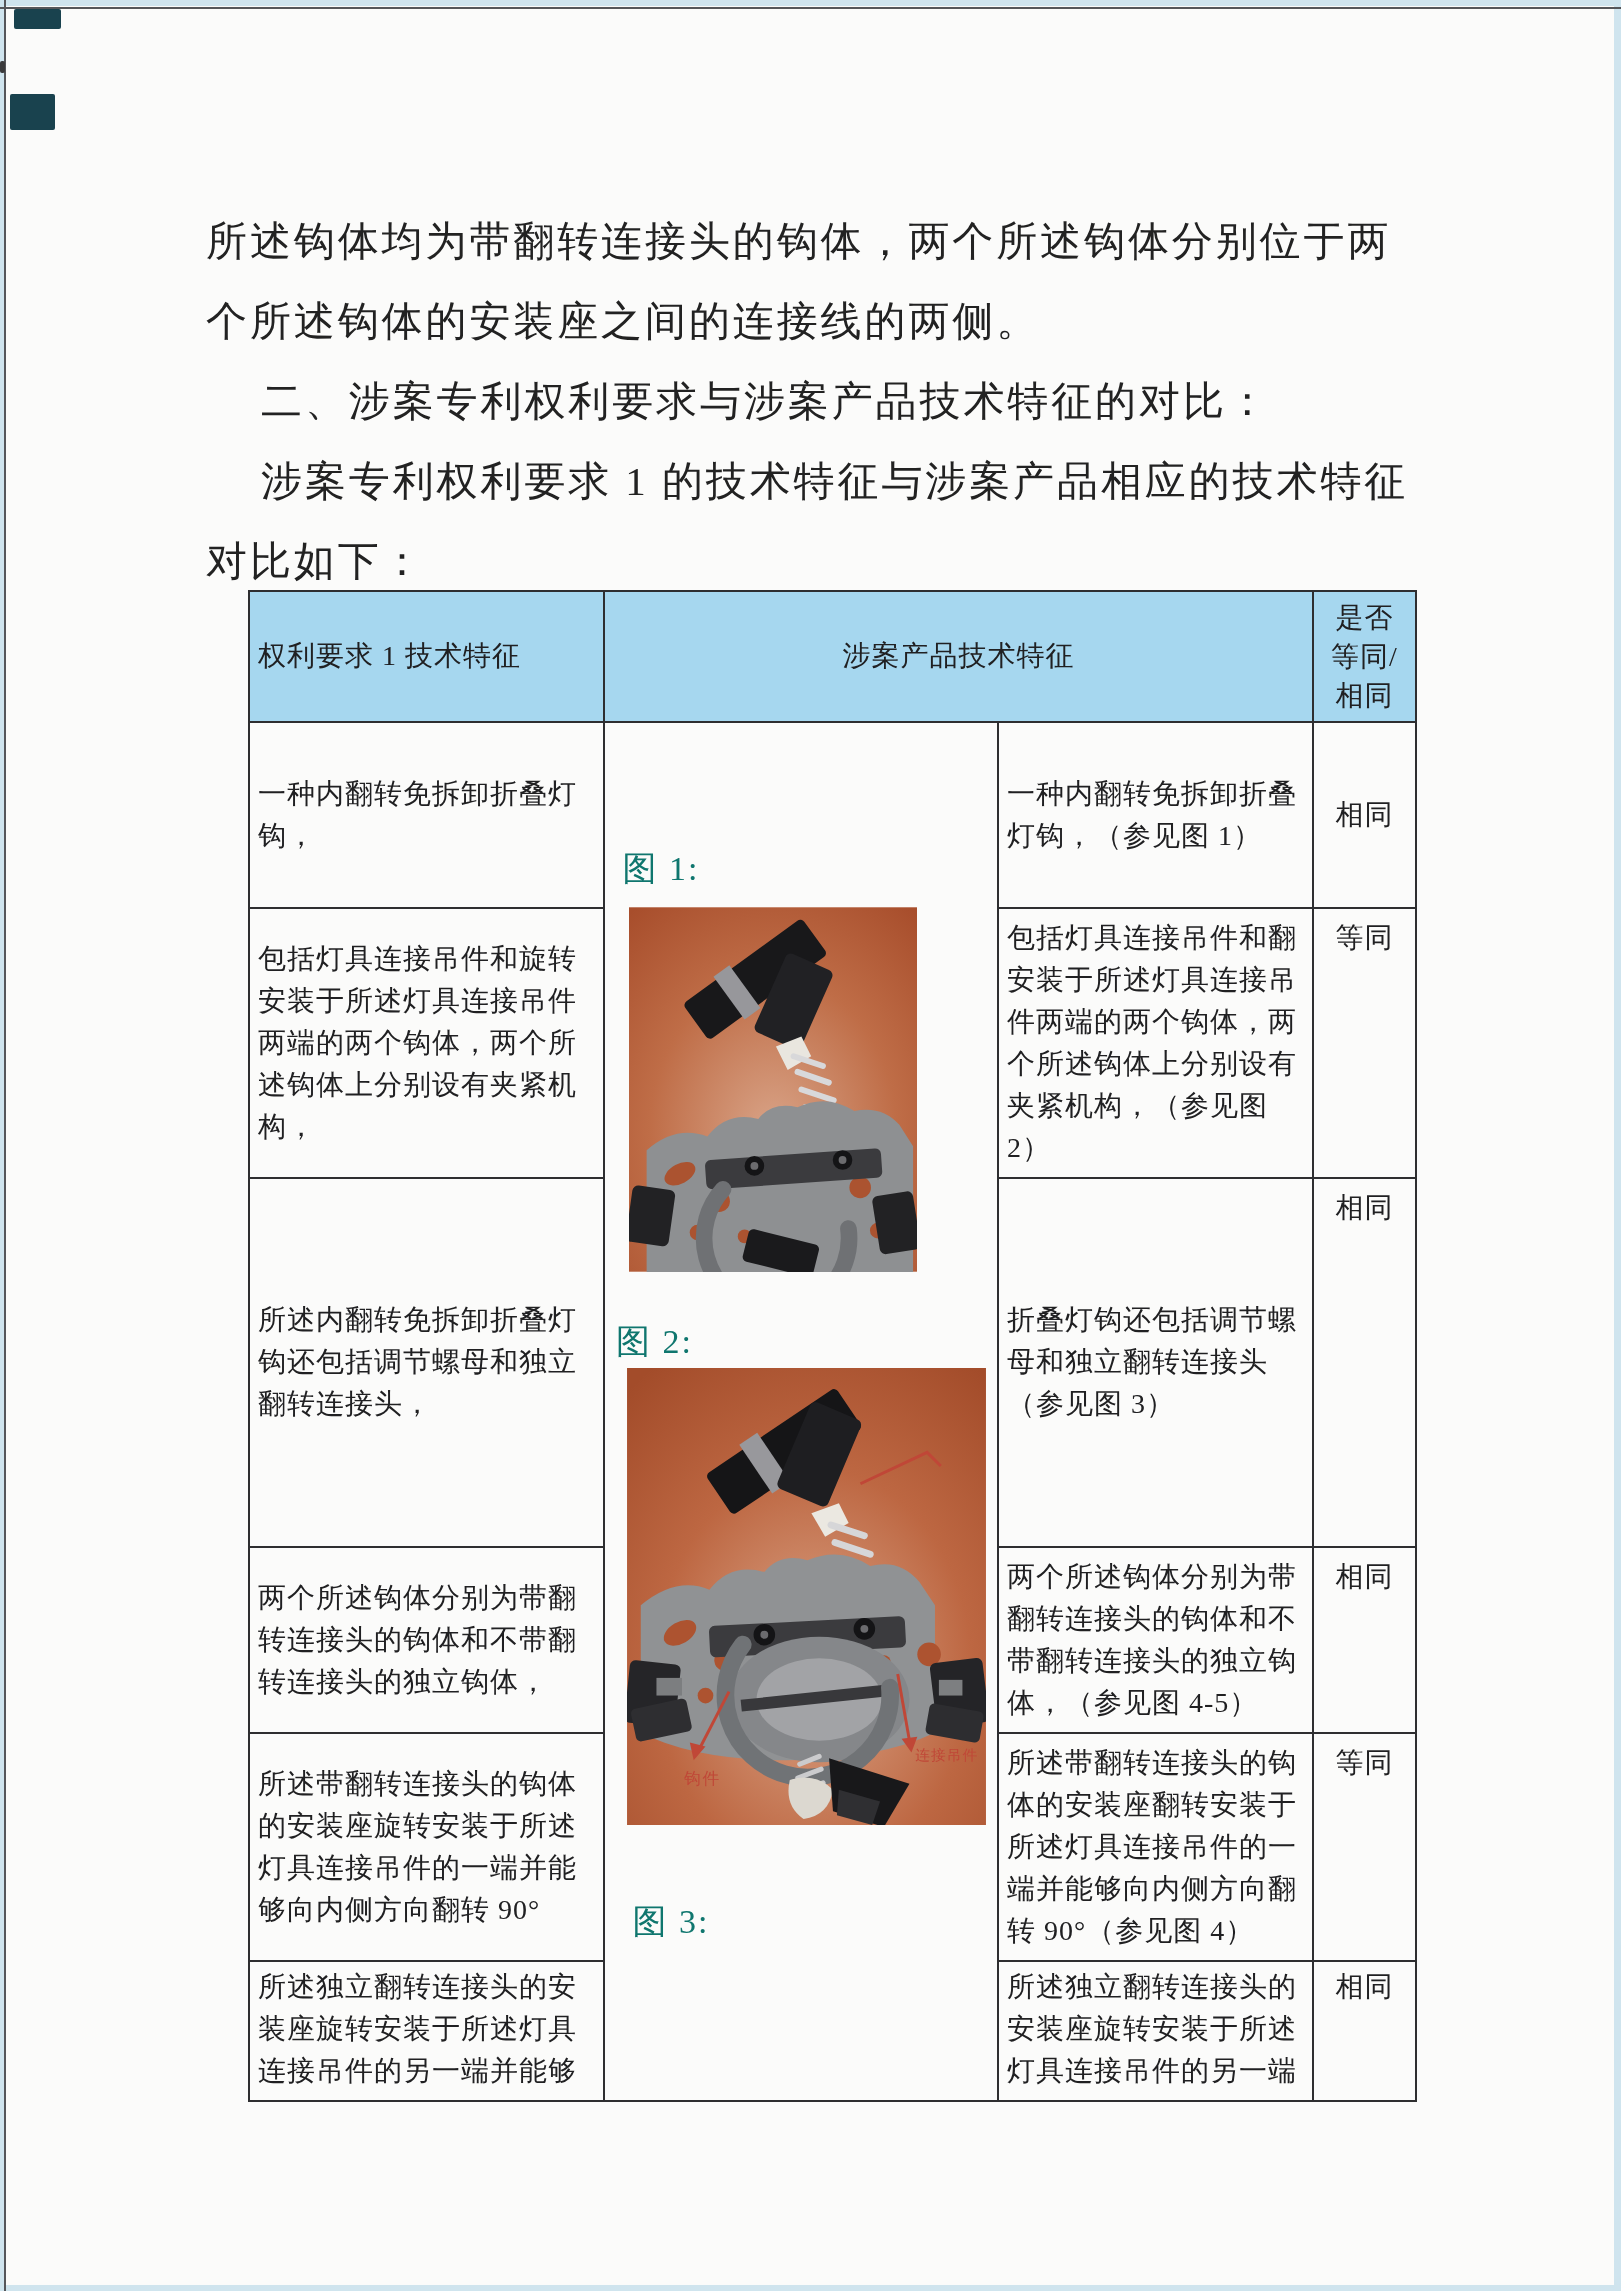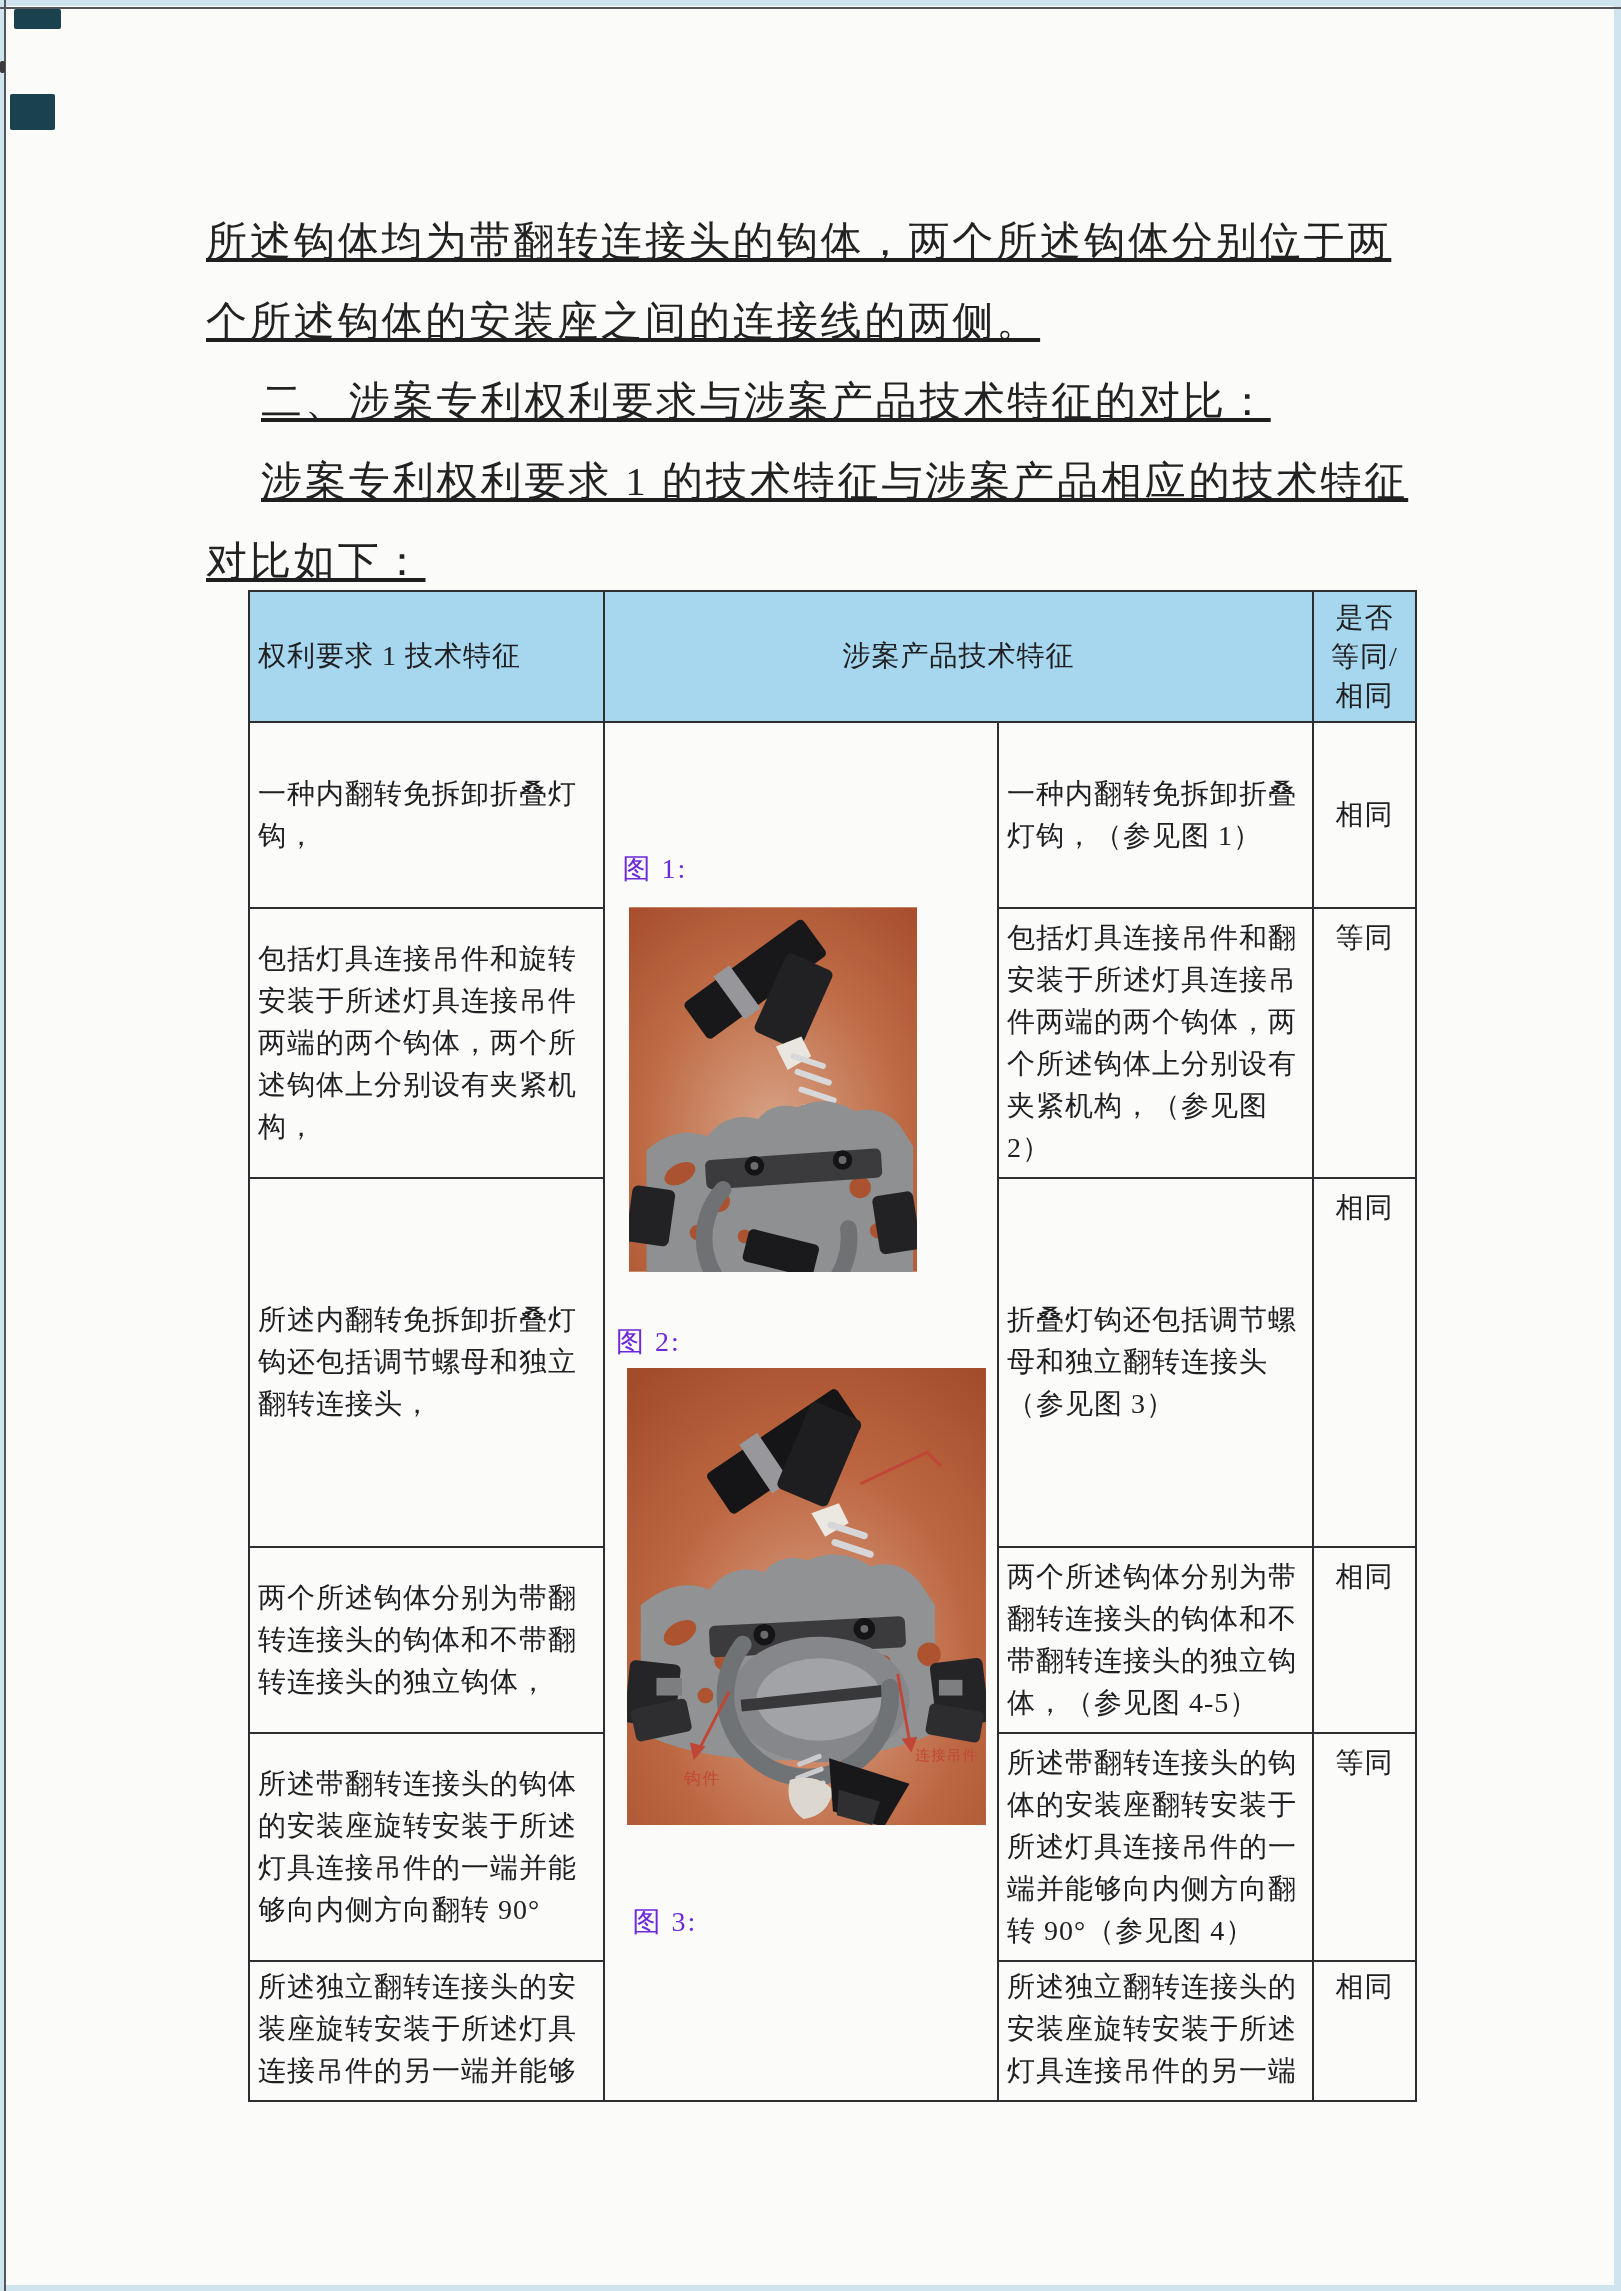--- a/index.html
+++ b/index.html
@@ -16,21 +16,21 @@
   .edge-right{right:0;top:0;width:6.9px;height:2292px;}
   .edge-bottom{left:0;bottom:0;width:1621px;height:6.9px;}
   .scanline-top{position:absolute;left:0;top:6.9px;width:1621px;height:2px;background:#55565a;z-index:2;}
   .scanline-left{position:absolute;left:3.9px;top:0;width:2px;height:2292px;background:#55565a;z-index:2;}
   .mark{position:absolute;background:#19424e;border-radius:2px;z-index:3;}
   .mark-1{left:13.7px;top:8.8px;width:47px;height:20.6px;}
   .mark-2{left:9.8px;top:94px;width:45px;height:36px;}
   .mark-3{left:0;top:61px;width:4.9px;height:11.8px;background:#3a3a3c;}
 
   
-  .para-block{position:absolute;left:206px;top:201px;width:1215px;z-index:4;text-decoration:underline;}
+  .para-block{position:absolute;left:206px;top:201px;width:1215px;z-index:4;}
   .para{
     margin:0;font-size:41px;line-height:80px;letter-spacing:2.9px;
     word-break:break-all;color:#222;
   }
   .para.indent{text-indent:55px;}
 
   
   table.cmp{
     position:absolute;left:248px;top:590px;width:1166px;z-index:4;
     border-collapse:collapse;table-layout:fixed;
@@ -45,21 +45,21 @@
   th.hc{background:#a6d7ef;vertical-align:middle;text-align:left;padding:5.9px 9.8px 5.9px 19.6px;}
   th.hc.center{text-align:center;padding:5.9px 7.8px;margin-left:30px;}
   th.verdict-h div{line-height:39px;}
   td.c1{vertical-align:middle;padding:5.9px 9.8px 5.9px 12.7px;}
   td.c3{vertical-align:middle;padding:5.9px 5.9px 5.9px 11.8px;}
   td.c4{vertical-align:top;text-align:center;padding:9.8px 3.9px;}
   td.c4.mid{vertical-align:middle;}
   tr.trunc td{vertical-align:top;padding-top:3.9px;border-radius:32px;}
   td.figcell{vertical-align:top;position:relative;padding:0;}
   .figwrap{position:absolute;left:0;top:0;width:100%;height:100%;}
-  .figlabel{position:absolute;font-size:28px;letter-spacing:2px;color:#6d28d9;}
+  .figlabel{position:absolute;font-size:34px;letter-spacing:2px;color:#0f766e;}
   .photo{position:absolute;display:block;}
 </style>
 </head>
 <body>
 
 <div class="edge edge-top"></div>
 <div class="edge edge-left"></div>
 <div class="edge edge-right"></div>
 <div class="edge edge-bottom"></div>
 <div class="scanline-top"></div>

